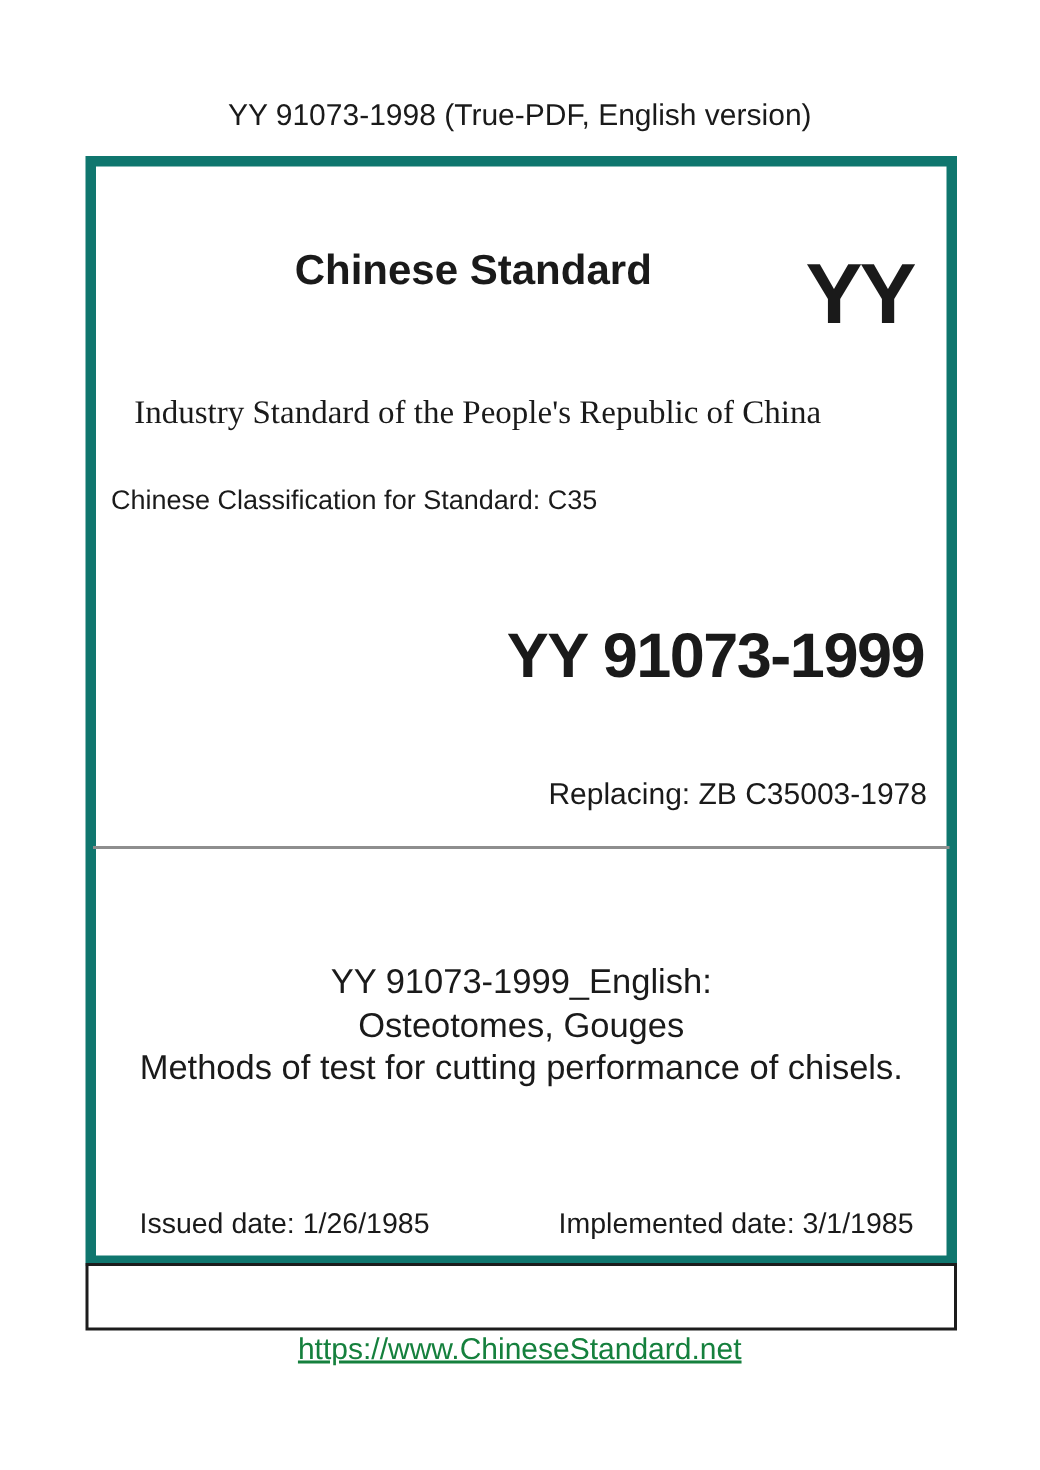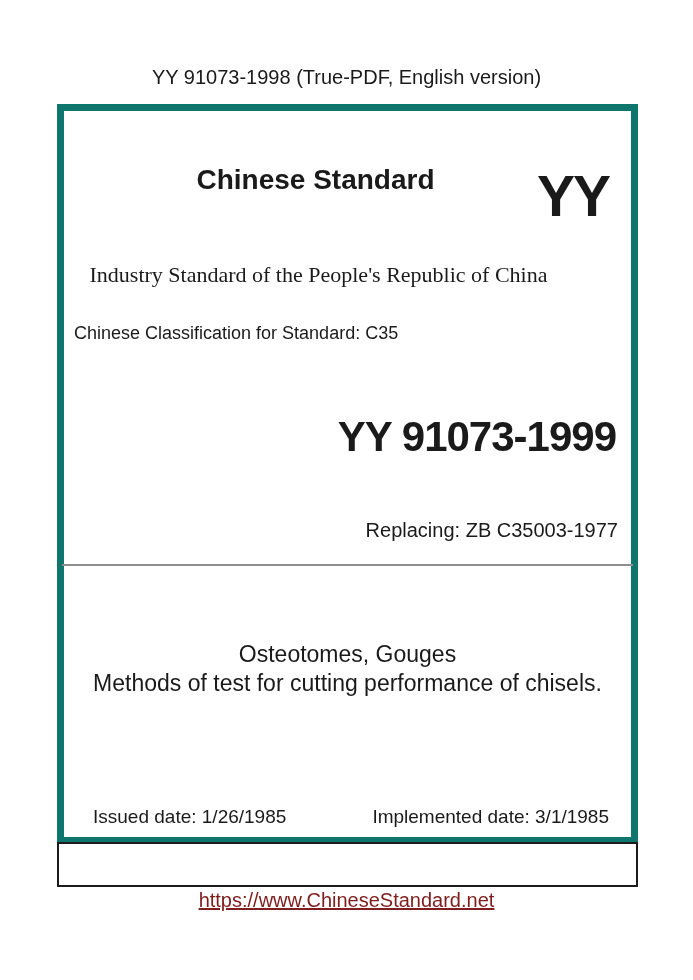--- a/index.html
+++ b/index.html
@@ -134,21 +134,21 @@
   .footer {
     position: absolute;
     top: 888px;
     left: 0;
     width: 100%;
     text-align: center;
   }
   .footer a {
     font-size: 20px;
     line-height: 1.2;
-    color: #7f1d1d;
+    color: #15803d;
     text-decoration: underline;
     cursor: pointer;
   }
 </style>
 </head>
 <body>
 
 <div class="page">
 
   <div class="header">YY 91073-1998 (True-PDF, English version)</div>
@@ -158,25 +158,26 @@
     <div class="brand-title">Chinese Standard</div>
 
     <div class="logo">YY</div>
 
     <div class="org-line">Industry Standard of the People's Republic of China</div>
 
     <div class="classification">Chinese Classification for Standard: C35</div>
 
     <div class="standard-number">YY 91073-1999</div>
 
-    <div class="replacing">Replacing: ZB C35003-1977</div>
+    <div class="replacing">Replacing: ZB C35003-1978</div>
 
     <div class="divider"></div>
 
     <div class="abstract">
+      <div>YY 91073-1999_English:</div>
       <div>Osteotomes, Gouges</div>
       <div>Methods of test for cutting performance of chisels.</div>
     </div>
 
     <div class="dates-row">
       <span>Issued date: 1/26/1985</span>
       <span>Implemented date: 3/1/1985</span>
     </div>
 
   </div>

